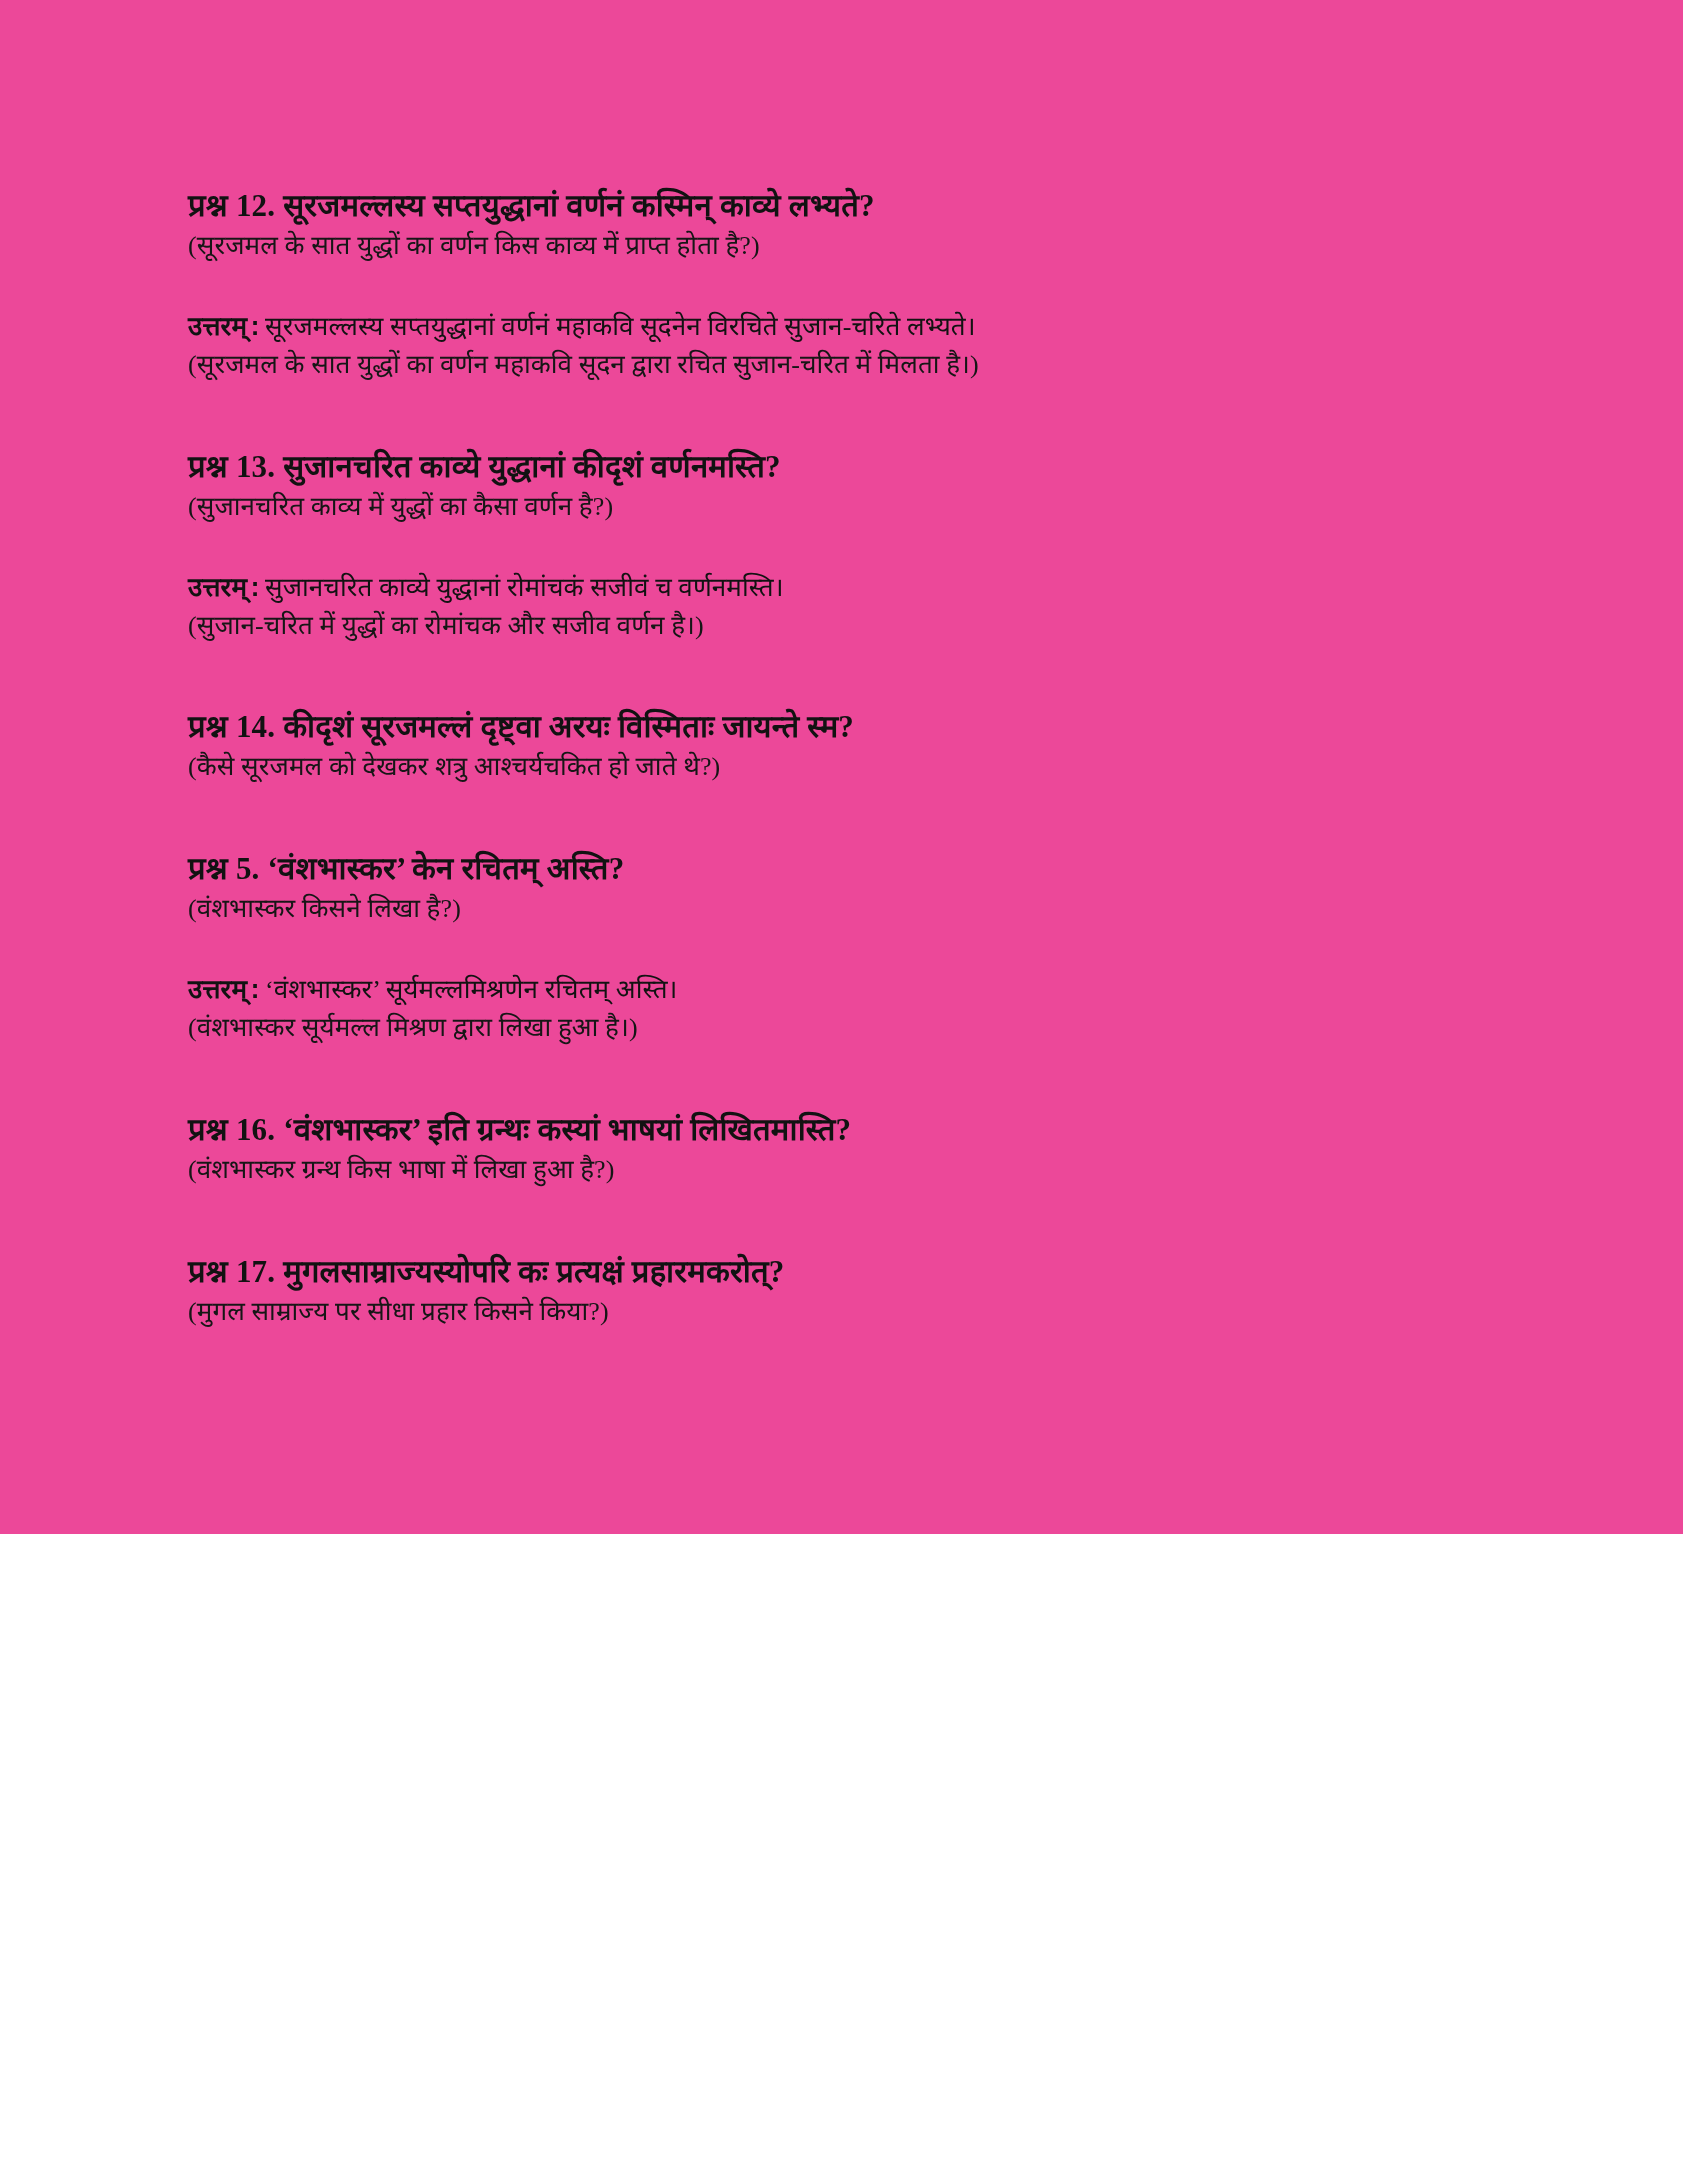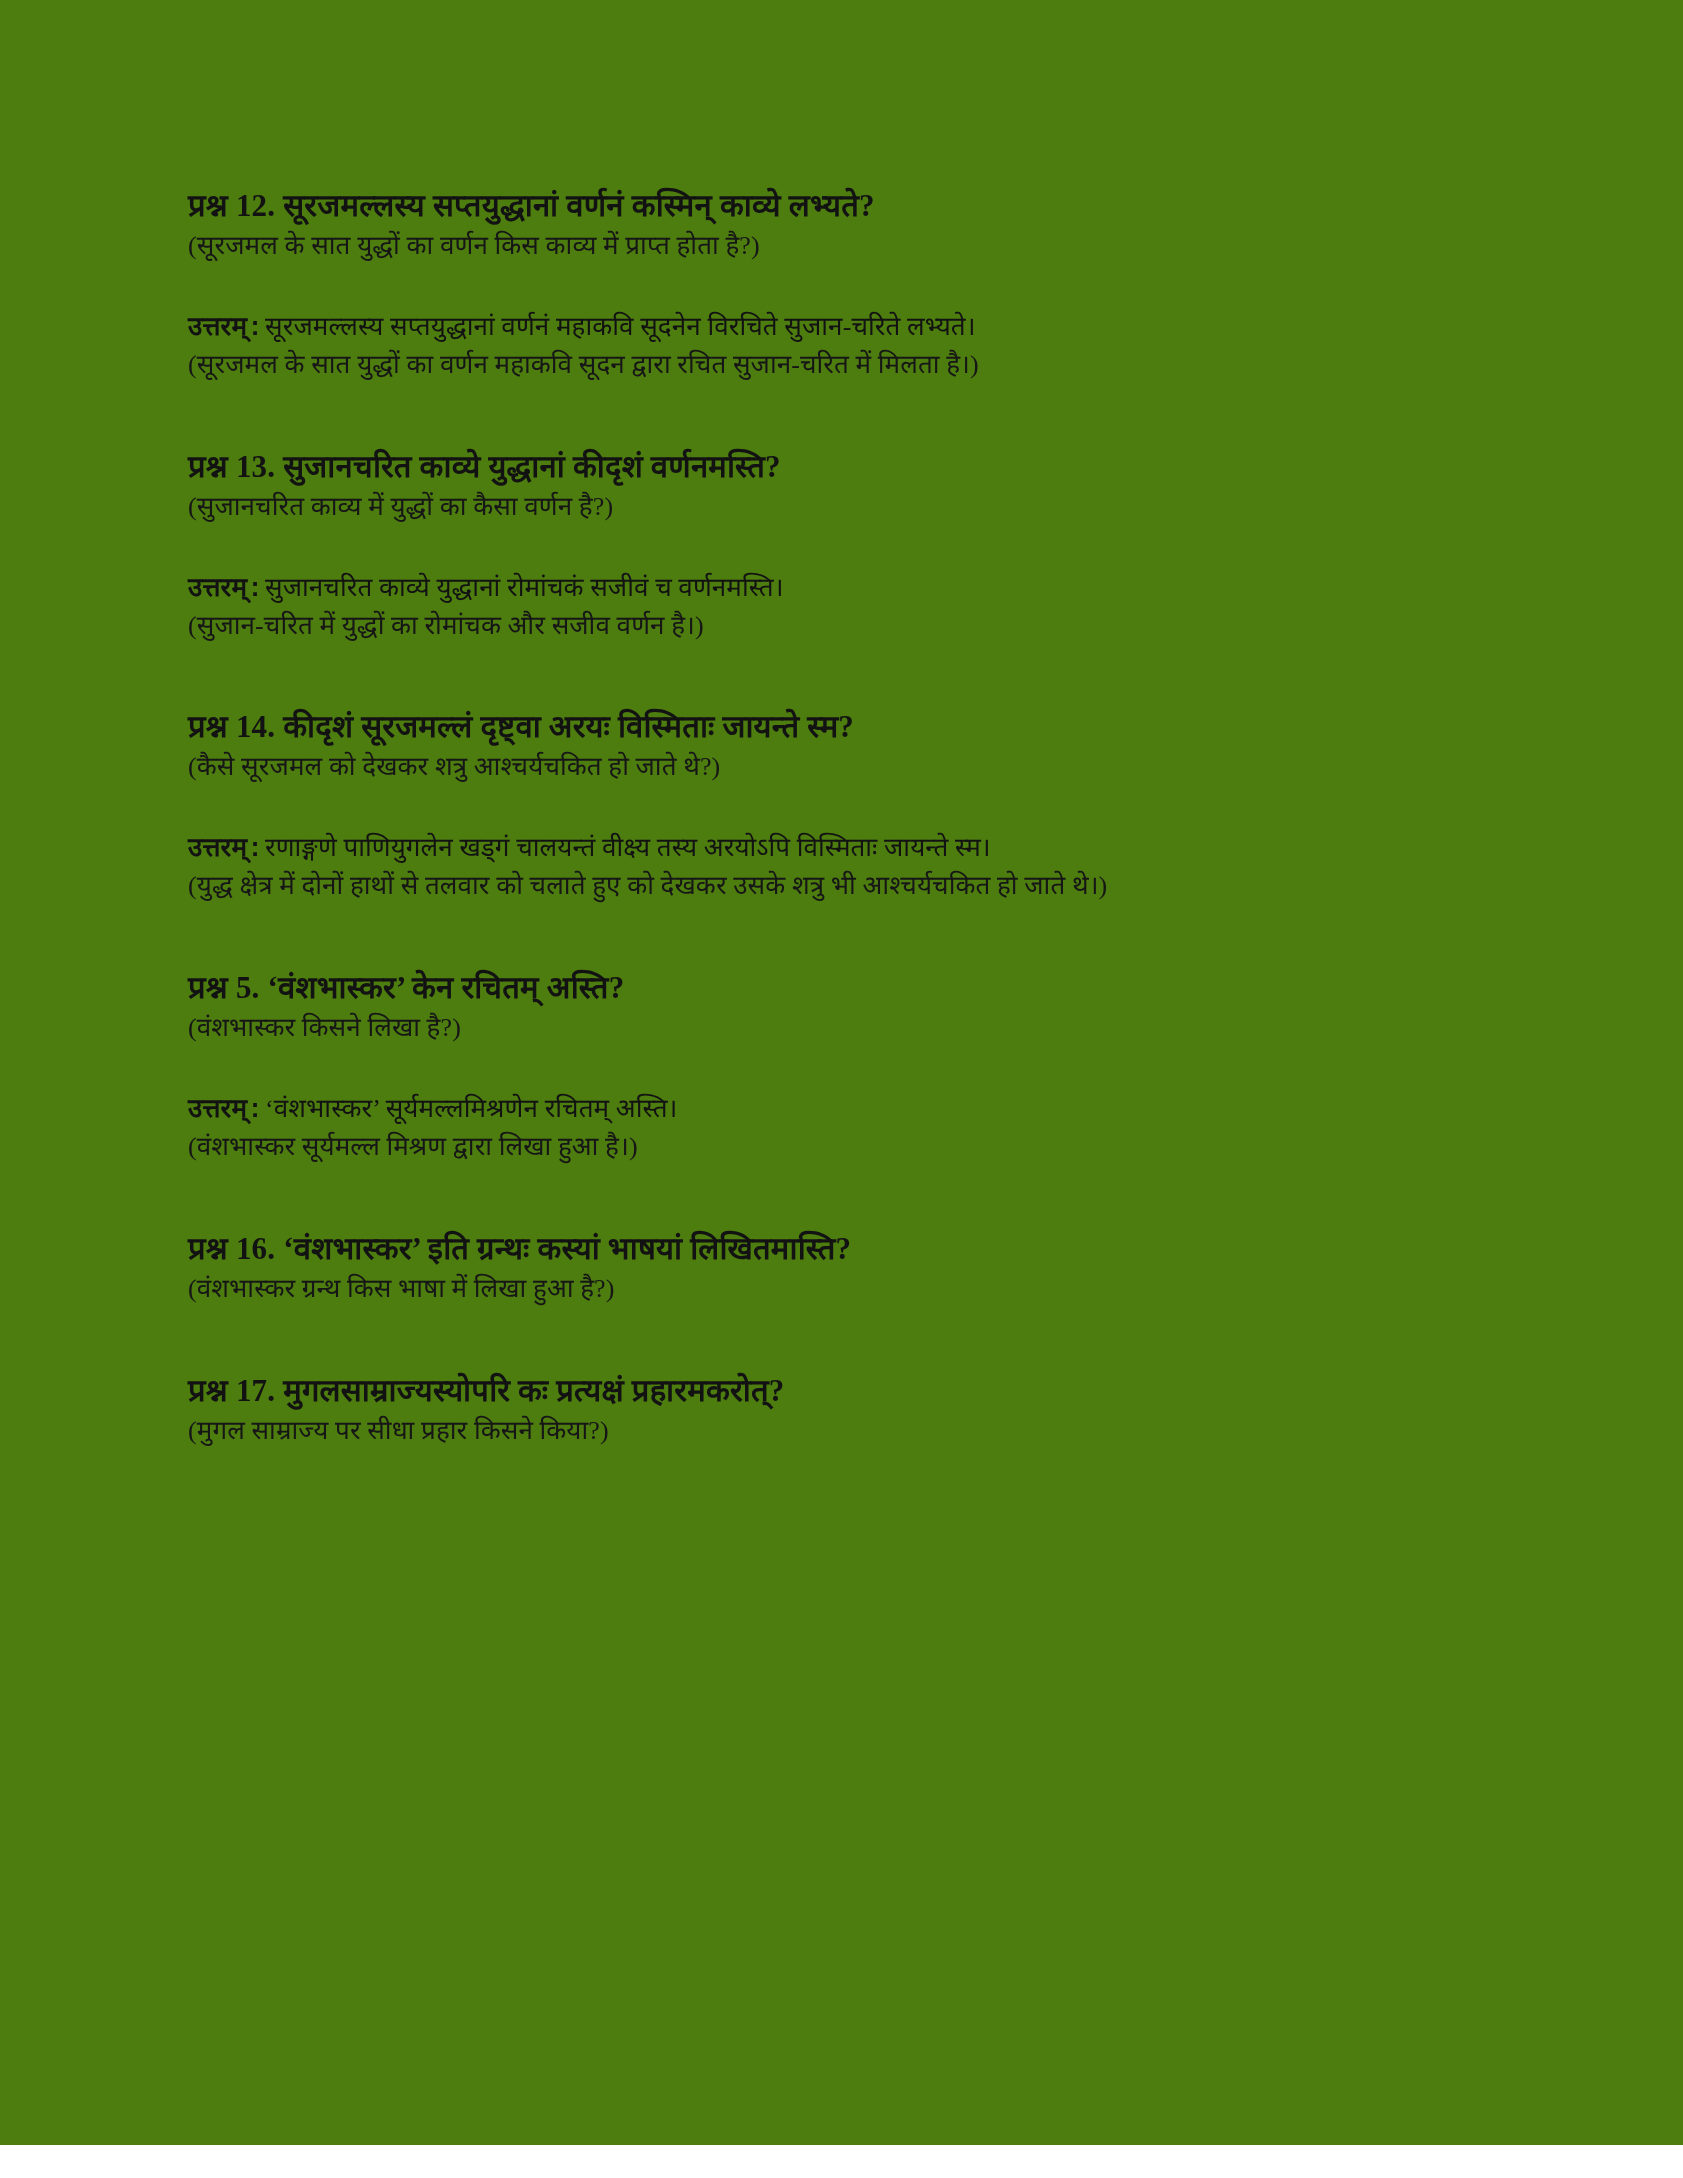--- a/index.html
+++ b/index.html
@@ -10,23 +10,23 @@
 
   body {
     font-family: "Liberation Serif", "DejaVu Serif", serif;
     color: #111111;
     -webkit-font-smoothing: antialiased;
   }
 
   #page {
     position: relative;
     width: 1683px;
-    height: 2145px;
+    height: 1534px;
     margin: 0 auto;
-    background: #4d7c0f;
+    background: #ec4899;
     box-sizing: border-box;
     padding: 184px 168px 0 188px;
     overflow: hidden;
   }
 
   .doc-body {
     width: 1317px;
   }
 
   .qa-block {
@@ -111,24 +111,20 @@
         <p class="line answer"><span class="ans-label">उत्तरम्:</span><span class="ans-text">सुजानचरित काव्ये युद्धानां रोमांचकं सजीवं च वर्णनमस्ति।</span></p>
         <p class="line translit">(सुजान-चरित में युद्धों का रोमांचक और सजीव वर्णन है।)</p>
       </div>
     </div>
 
     <div class="qa-block">
       <div class="q-group">
         <p class="line question">प्रश्न 14. कीदृशं सूरजमल्लं दृष्ट्वा अरयः विस्मिताः जायन्ते स्म?</p>
         <p class="line translit">(कैसे सूरजमल को देखकर शत्रु आश्चर्यचकित हो जाते थे?)</p>
       </div>
-      <div class="a-group">
-        <p class="line answer"><span class="ans-label">उत्तरम्:</span><span class="ans-text">रणाङ्गणे पाणियुगलेन खड्गं चालयन्तं वीक्ष्य तस्य अरयोऽपि विस्मिताः जायन्ते स्म।</span></p>
-        <p class="line translit">(युद्ध क्षेत्र में दोनों हाथों से तलवार को चलाते हुए को देखकर उसके शत्रु भी आश्चर्यचकित हो जाते थे।)</p>
-      </div>
     </div>
 
     <div class="qa-block">
       <div class="q-group">
         <p class="line question">प्रश्न 5. ‘वंशभास्कर’ केन रचितम् अस्ति?</p>
         <p class="line translit">(वंशभास्कर किसने लिखा है?)</p>
       </div>
       <div class="a-group">
         <p class="line answer"><span class="ans-label">उत्तरम्:</span><span class="ans-text">‘वंशभास्कर’ सूर्यमल्लमिश्रणेन रचितम् अस्ति।</span></p>
         <p class="line translit">(वंशभास्कर सूर्यमल्ल मिश्रण द्वारा लिखा हुआ है।)</p>

